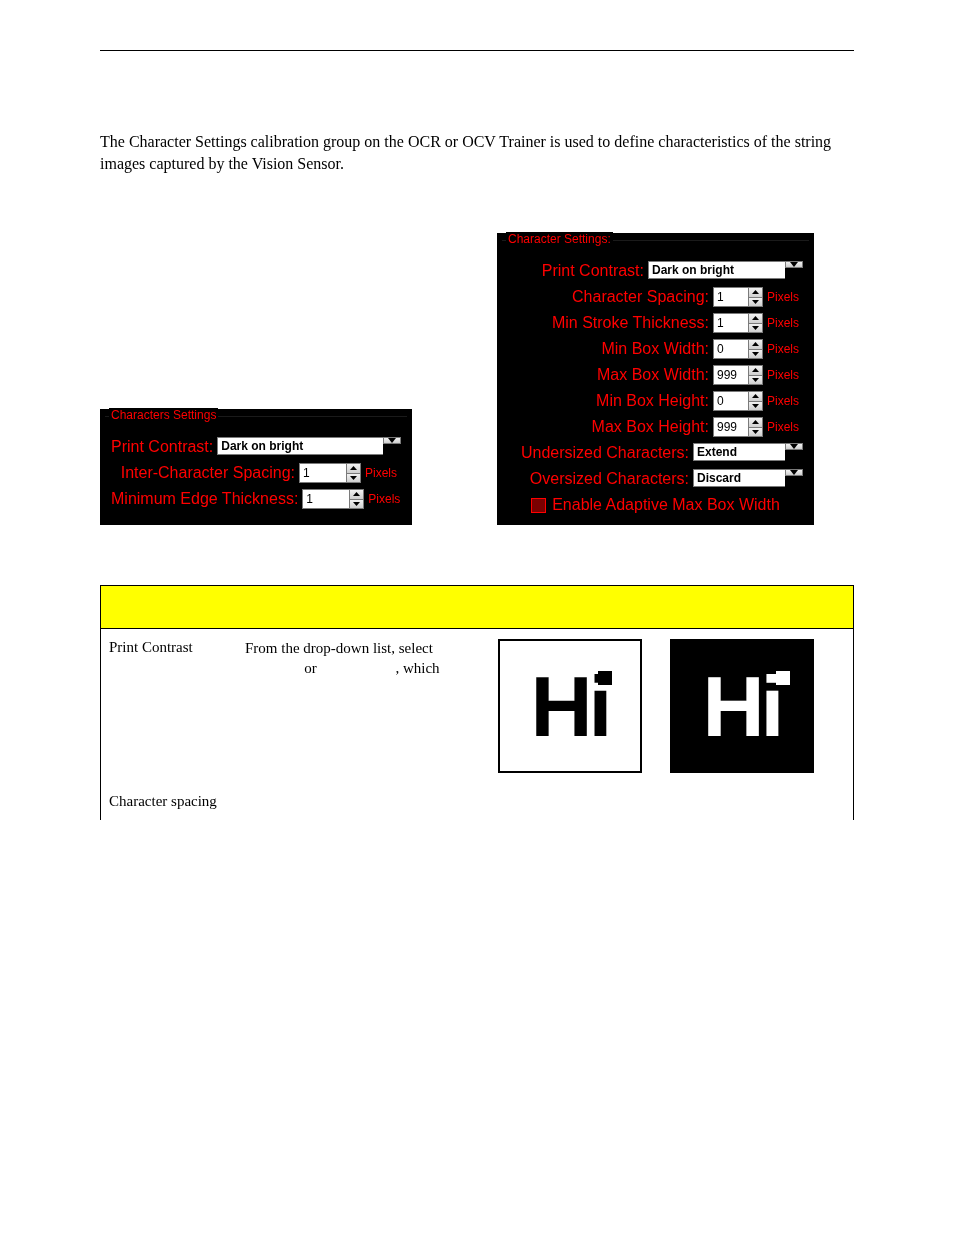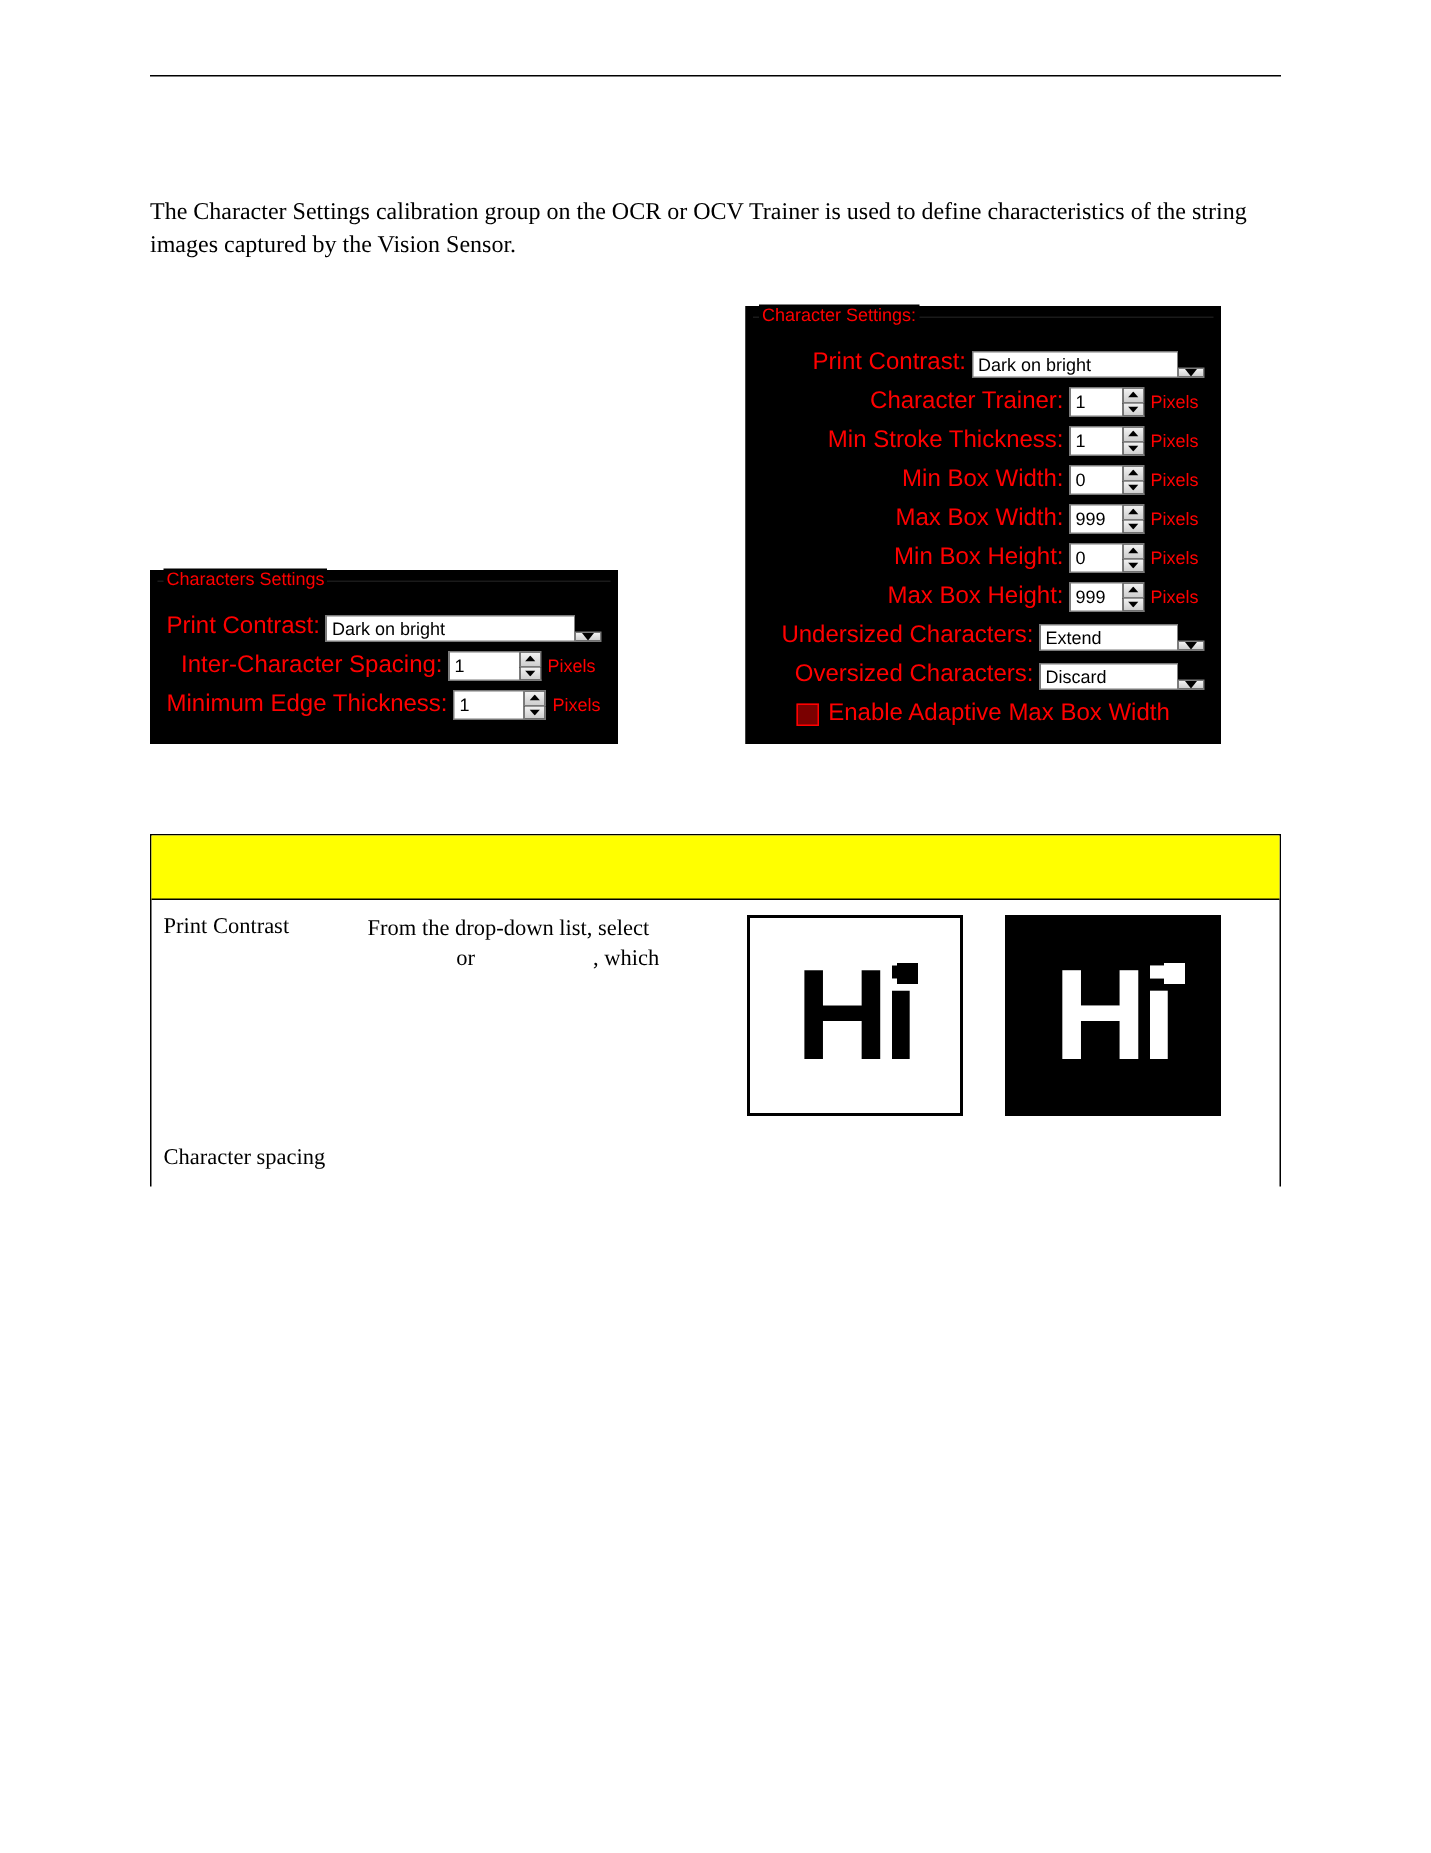--- a/index.html
+++ b/index.html
@@ -29,20 +29,21 @@
     gap: 85px;
     margin-bottom: 60px;
   }
   .ui-panel {
     background: #000;
     border: 1px solid #000;
     position: relative;
     padding: 22px 10px 10px 10px;
     font-family: "Segoe UI", "Tahoma", Arial, sans-serif;
     font-size: 13px;
+    margin-top: 29px;
   }
   .ui-panel .legend {
     position: absolute;
     top: -2px;
     left: 8px;
     background: #000;
     padding: 0 2px;
     color: #ff0000;
     font-size: 12px;
   }
@@ -63,22 +64,23 @@
     height: 22px;
   }
   .ui-label {
     color: #ff0000;
     font-size: 16px;
     text-align: right;
     white-space: nowrap;
   }
   .ui-dropdown {
     display: flex;
-    align-items: flex-end;
+    align-items: flex-start;
     height: 20px;
+    font-weight: bold;
   }
   .ui-dropdown .dd-text {
     background: #fff;
     color: #000;
     font-size: 12px;
     padding: 1px 3px;
     border: 1px solid #7a7a7a;
     border-right: none;
     display: flex;
     align-items: center;
@@ -264,21 +266,21 @@
           <span class="dd-text" style="flex:1">Dark on bright</span>
           <span class="dd-btn">
               <svg width="8" height="5">
                 <polygon points="0,0 8,0 4,5" fill="#000"></polygon>
               </svg>
             </span>
         </div>
       </div>
 
       <div class="ui-row">
-        <span class="ui-label">Character Trainer:</span>
+        <span class="ui-label">Character Spacing:</span>
         <div class="ui-spinner">
           <span class="sp-text">1</span>
           <div class="sp-btns">
             <span class="sp-btn">
                 <svg width="7" height="4">
                   <polygon points="0,4 7,4 3.5,0" fill="#000"></polygon>
                 </svg>
               </span>
             <span class="sp-btn">
                 <svg width="7" height="4">

